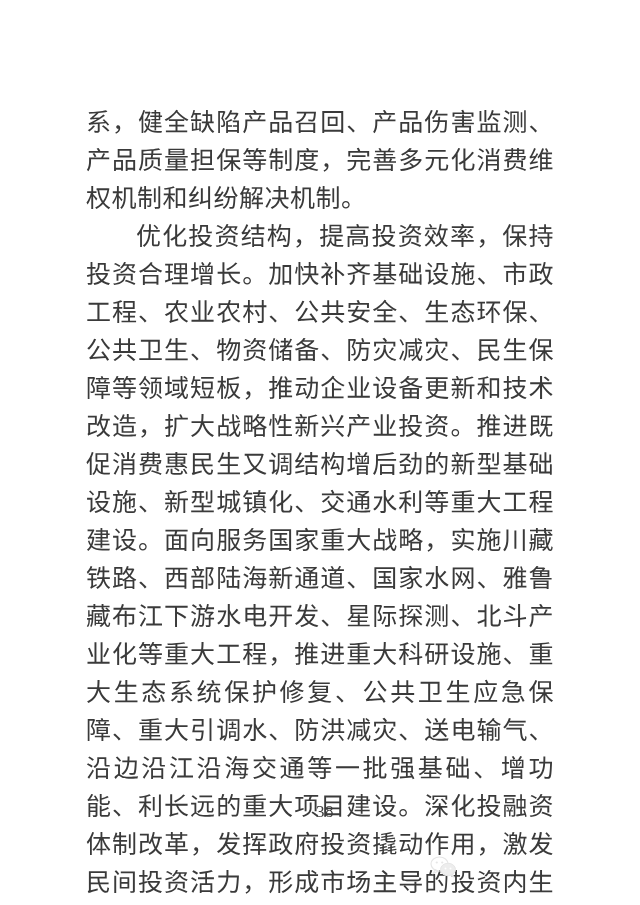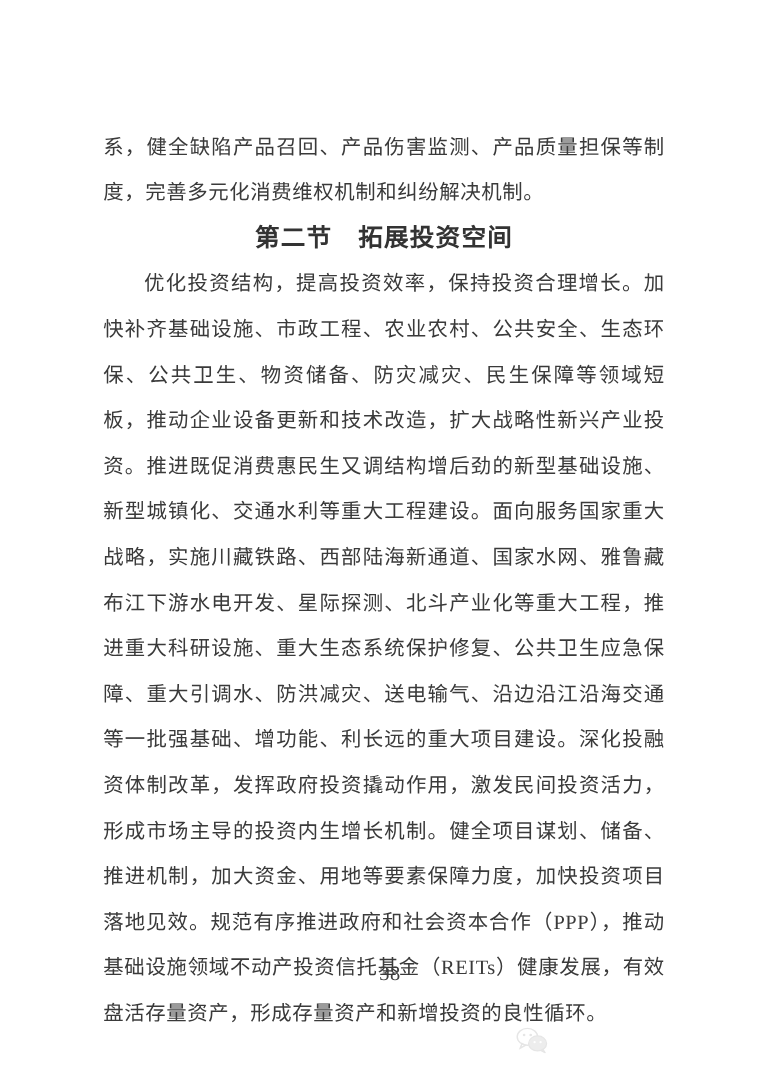--- a/index.html
+++ b/index.html
@@ -25,21 +25,21 @@
   .content-area {
     position: absolute;
     left: 86px;
     top: 104px;
     width: 468px;
   }
 
   
   .para {
     font-family: "Liberation Serif", "DejaVu Serif", serif;
-    font-size: 17px;
+    font-size: 25px;
     line-height: 38px;
     color: #3a3a3a;
     text-align: justify;
     text-justify: inter-character;
     letter-spacing: 0.5px;
     margin: 0;
     word-break: break-all;
     -webkit-font-smoothing: antialiased;
   }
 
@@ -102,21 +102,20 @@
 </style>
 </head>
 <body>
 
 <div class="page">
 
   <div class="content-area">
 
     <p class="para">系，健全缺陷产品召回、产品伤害监测、产品质量担保等制度，完善多元化消费维权机制和纠纷解决机制。</p>
 
-    <h2 class="section-heading">第二节　拓展投资空间</h2>
 
     <p class="para indent">优化投资结构，提高投资效率，保持投资合理增长。加快补齐基础设施、市政工程、农业农村、公共安全、生态环保、公共卫生、物资储备、防灾减灾、民生保障等领域短板，推动企业设备更新和技术改造，扩大战略性新兴产业投资。推进既促消费惠民生又调结构增后劲的新型基础设施、新型城镇化、交通水利等重大工程建设。面向服务国家重大战略，实施川藏铁路、西部陆海新通道、国家水网、雅鲁藏布江下游水电开发、星际探测、北斗产业化等重大工程，推进重大科研设施、重大生态系统保护修复、公共卫生应急保障、重大引调水、防洪减灾、送电输气、沿边沿江沿海交通等一批强基础、增功能、利长远的重大项目建设。深化投融资体制改革，发挥政府投资撬动作用，激发民间投资活力，形成市场主导的投资内生增长机制。健全项目谋划、储备、推进机制，加大资金、用地等要素保障力度，加快投资项目落地见效。规范有序推进政府和社会资本合作（PPP），推动基础设施领域不动产投资信托基金（REITs）健康发展，有效盘活存量资产，形成存量资产和新增投资的良性循环。</p>
 
   </div>
 
   <div class="page-number">38</div>
 
   <div class="watermark">
     <svg class="watermark-logo" viewBox="0 0 54 44" aria-hidden="true">
       <ellipse cx="19" cy="16" rx="17" ry="14" fill="none" stroke="#e6e6e6" stroke-width="2.4"></ellipse>

